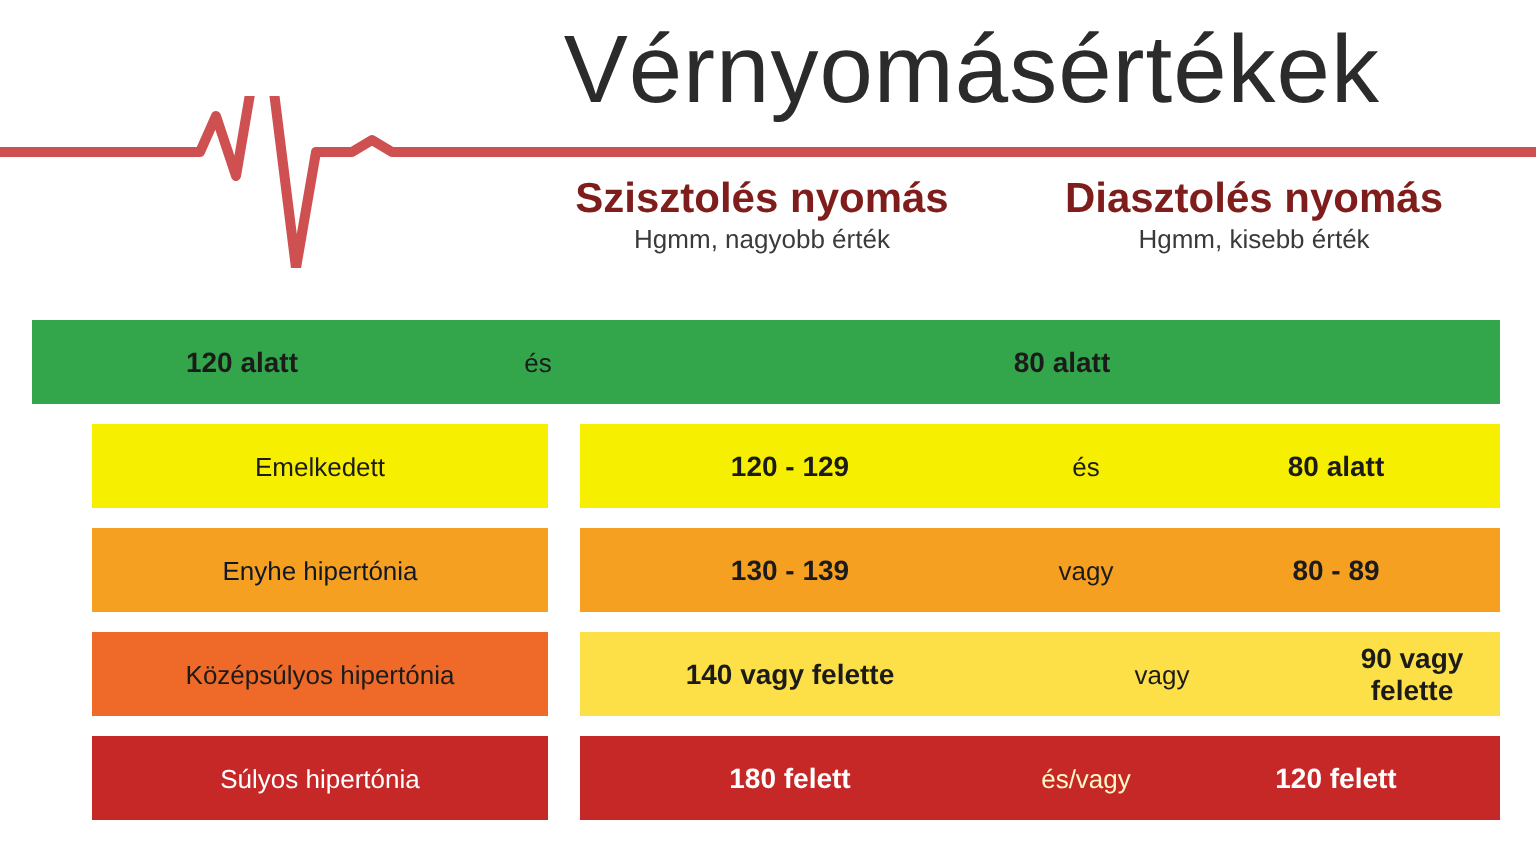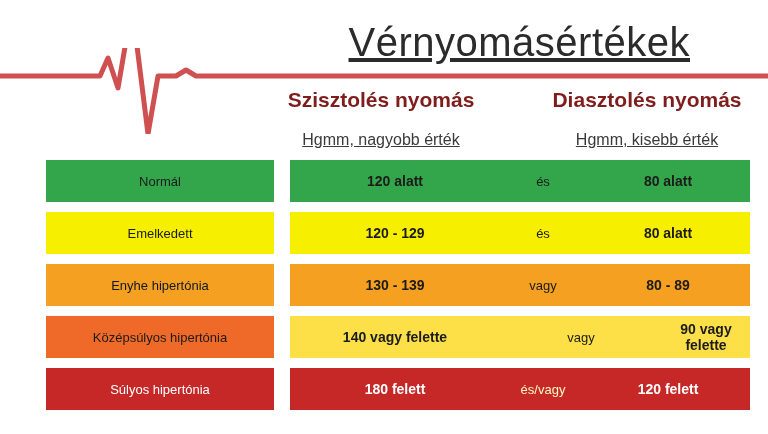--- a/index.html
+++ b/index.html
@@ -16,27 +16,26 @@
   }
 
   
   .header {
     position: relative;
     height: 86px;
   }
   .title {
     position: absolute;
     right: 78px;
-    top: 20px;
-    font-size: 40px;
+    top: 8px;
+    font-size: 48px;
     font-weight: 400;
     color: #2b2b2b;
     letter-spacing: 0.5px;
     white-space: nowrap;
-    text-decoration: underline;
   }
   .ecg-wrap {
     position: absolute;
     left: 0;
     top: 48px;
     width: 768px;
     height: 86px;
     pointer-events: none;
   }
 
@@ -52,28 +51,27 @@
     position: absolute;
     text-align: center;
   }
   .col-head .ch-main {
     font-size: 21px;
     font-weight: bold;
     color: #7f1d1d;
     white-space: nowrap;
   }
   .col-head .ch-sub {
-    font-size: 16px;
+    font-size: 13px;
     color: #3a3a3a;
-    margin-top: 19px;
+    margin-top: 0;
     white-space: nowrap;
-    text-decoration: underline;
   }
   #head-sys { left: 262px; width: 238px; }
-  #head-dia { left: 528px; width: 238px; }
+  #head-dia { left: 508px; width: 238px; }
 
   
   .table {
     position: absolute;
     top: 160px;
     left: 0;
     width: 768px;
   }
   .row {
     display: flex;
@@ -137,21 +135,20 @@
     <div class="ch-sub">Hgmm, nagyobb érték</div>
   </div>
   <div class="col-head" id="head-dia">
     <div class="ch-main">Diasztolés nyomás</div>
     <div class="ch-sub">Hgmm, kisebb érték</div>
   </div>
 </div>
 
 <div class="table" id="table-body">
     <div class="row">
-      <div class="cell-label" style="background: rgb(51, 166, 76); color: rgb(27, 27, 27);">Normál</div>
       <div class="cell-values" style="background: rgb(51, 166, 76);">
         <div class="cell-sys" style="color: rgb(27, 27, 27);">120 alatt</div>
         <div class="cell-conn" style="color: rgb(27, 27, 27);">és</div>
         <div class="cell-dia" style="color: rgb(27, 27, 27);">80 alatt</div>
       </div>
     </div>
     <div class="row">
       <div class="cell-label" style="background: rgb(247, 239, 0); color: rgb(27, 27, 27);">Emelkedett</div>
       <div class="cell-values" style="background: rgb(247, 239, 0);">
         <div class="cell-sys" style="color: rgb(27, 27, 27);">120 - 129</div>

